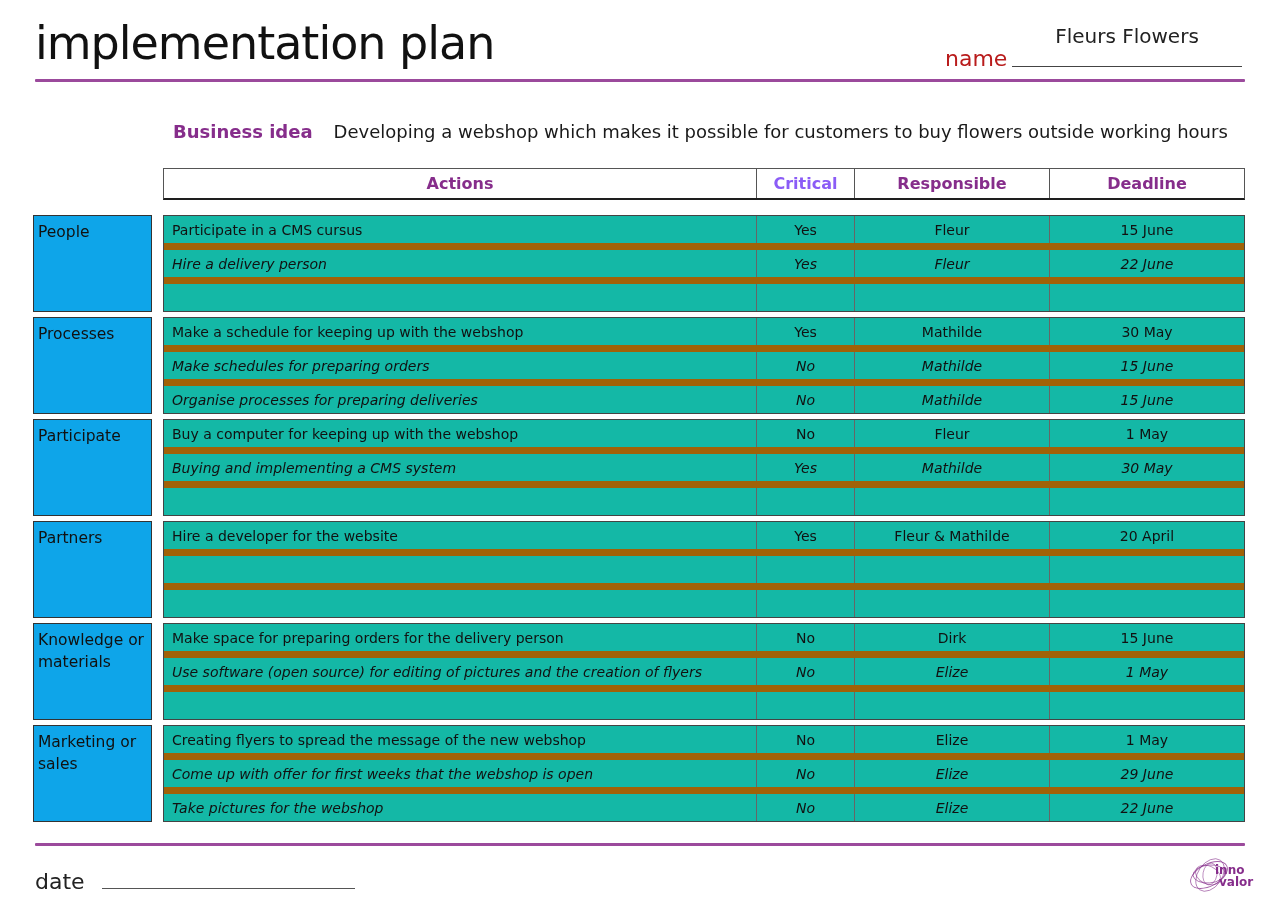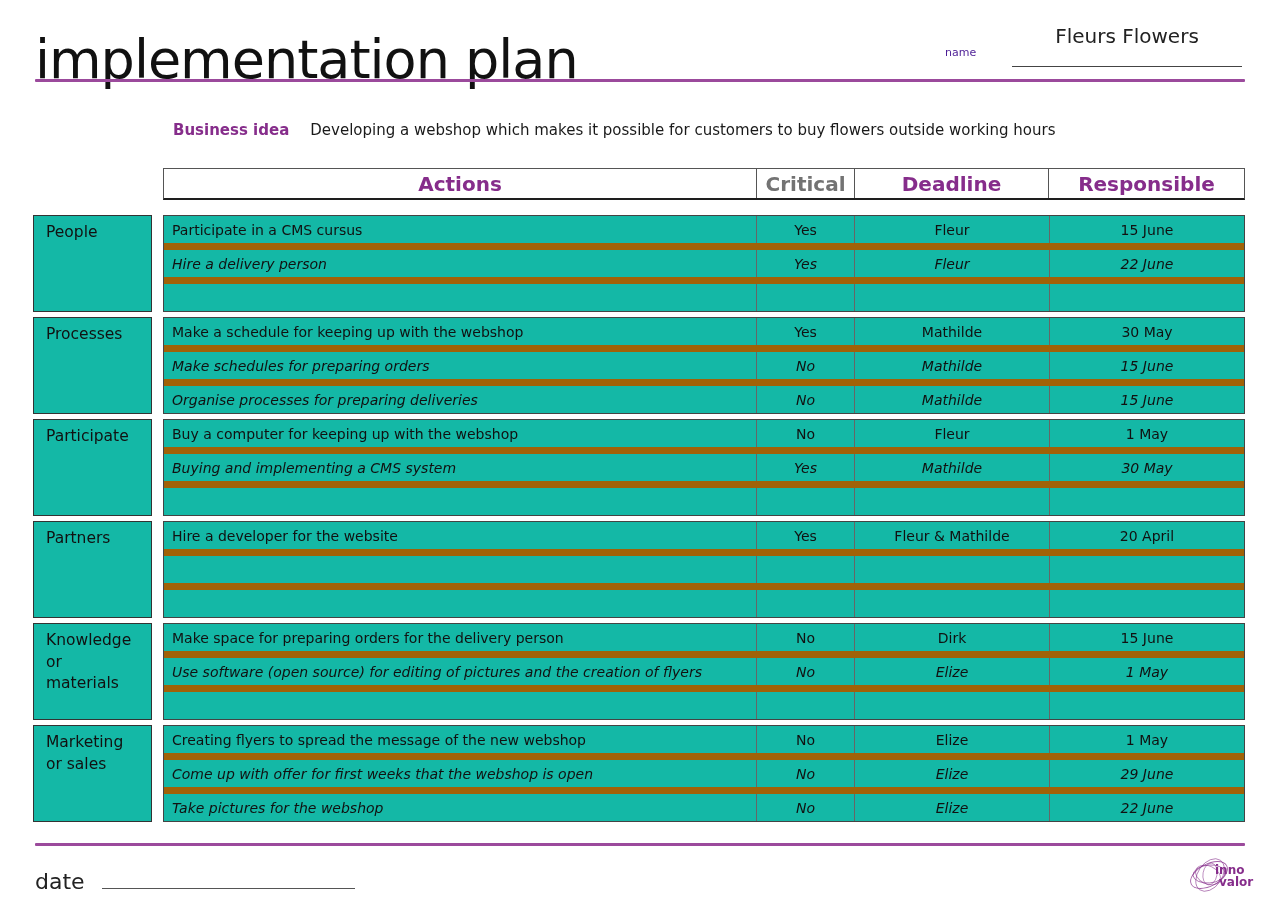--- a/index.html
+++ b/index.html
@@ -4,71 +4,71 @@
 <style>
   html,body { margin:0; padding:0; }
   body {
     width:1280px; height:904px; background:#ffffff; position:relative;
     font-family:"DejaVu Sans", "Liberation Sans", sans-serif; color:#1a1a1a;
     overflow:hidden;
   }
 
   
   .title {
-    position:absolute; left:35px; top:28px;
-    font-size:54px; letter-spacing:-1px; color:#111;
-  }
-  .name-label { position:absolute; left:945px; top:46px; font-size:11px; color:#4c1d95; }
+    position:absolute; left:35px; top:16px;
+    font-size:46px; letter-spacing:-1px; color:#111;
+  }
+  .name-label { position:absolute; left:945px; top:46px; font-size:22px; color:#b91c1c; }
   .name-value {
     position:absolute; left:1012px; top:24px; width:230px;
     text-align:center; font-size:20px; color:#222;
   }
   .name-line {
     position:absolute; left:1012px; top:66px; width:230px; height:0;
     border-bottom:1.5px solid #444;
   }
   .rule {
     position:absolute; left:35px; width:1210px; height:3px;
     border-radius:1px;
   }
   .rule.top { top:79px; }
   .rule.bottom { top:843px; }
 
   
-  .business { position:absolute; left:173px; top:121px; font-size:15px; white-space:nowrap; }
+  .business { position:absolute; left:173px; top:121px; font-size:18px; white-space:nowrap; }
   .business .label { font-weight:bold; margin-right:21px; }
 
   
   .thead {
     position:absolute; left:163px; top:168px; width:1082px; height:32px;
     display:flex; box-sizing:border-box;
     border:1px solid #555; border-bottom:2px solid #1e1e1e;
     background:#fff;
   }
   .thead .hcell {
     display:flex; align-items:center; justify-content:center;
-    font-weight:bold; font-size:20px; box-sizing:border-box;
+    font-weight:bold; font-size:16px; box-sizing:border-box;
   }
   .thead .hcell:not(:last-child) { border-right:1px solid #555; }
 
   .w-actions    { width:593px; }
   .w-critical   { width:98px; }
   .w-responsible{ width:195px; }
   .w-deadline   { flex:1; }
 
   
   .sections {
     position:absolute; left:33px; top:215px; width:1212px;
     display:flex; flex-direction:column; gap:5px;
   }
   .section { display:flex; height:97px; }
   .cat-box {
     width:119px; box-sizing:border-box; border:1.5px solid #333;
-    padding:6px 12px; font-size:15.5px; line-height:1.4; color:#111;
-    margin-right:11px; background:#14b8a6;
+    padding:6px 4px; font-size:15.5px; line-height:1.4; color:#111;
+    margin-right:11px; background:#0ea5e9;
   }
   .row-group {
     width:1082px; box-sizing:border-box; border:1.5px solid #444;
     display:flex; flex-direction:column; background:#14b8a6;
   }
   .trow { flex:1; display:flex; min-height:0; }
   .trow + .trow { border-top:7px solid #a16207;font-style:italic; }
   .trow .cell {
     box-sizing:border-box; display:flex; align-items:center;
     font-size:14px; color:#111; overflow:hidden; white-space:nowrap;
@@ -95,23 +95,23 @@
 <div class="name-line"></div>
 
 <div class="rule top" style="background: rgb(155, 74, 156);"></div>
 
 <div class="business">
   <span class="label" style="color: rgb(134, 45, 139);">Business idea</span><span>Developing a webshop which makes it possible for customers to buy flowers outside working hours</span>
 </div>
 
 <div class="thead">
   <div class="hcell w-actions" style="color: rgb(134, 45, 139);">Actions</div>
-  <div class="hcell w-critical" style="color: #737373;">Critical</div>
+  <div class="hcell w-critical" style="color: #8b5cf6;">Critical</div>
+  <div class="hcell w-responsible" style="color: rgb(134, 45, 139);">Responsible</div>
   <div class="hcell w-deadline" style="color: rgb(134, 45, 139);">Deadline</div>
-  <div class="hcell w-responsible" style="color: rgb(134, 45, 139);">Responsible</div>
 </div>
 
 <div class="sections" id="sections">
     <div class="section">
     <div class="cat-box">People</div>
     <div class="row-group">
         <div class="trow">
     <div class="cell c-action w-actions">Participate in a CMS cursus</div>
     <div class="cell c-mid w-critical">Yes</div>
     <div class="cell c-mid w-responsible">Fleur</div>

